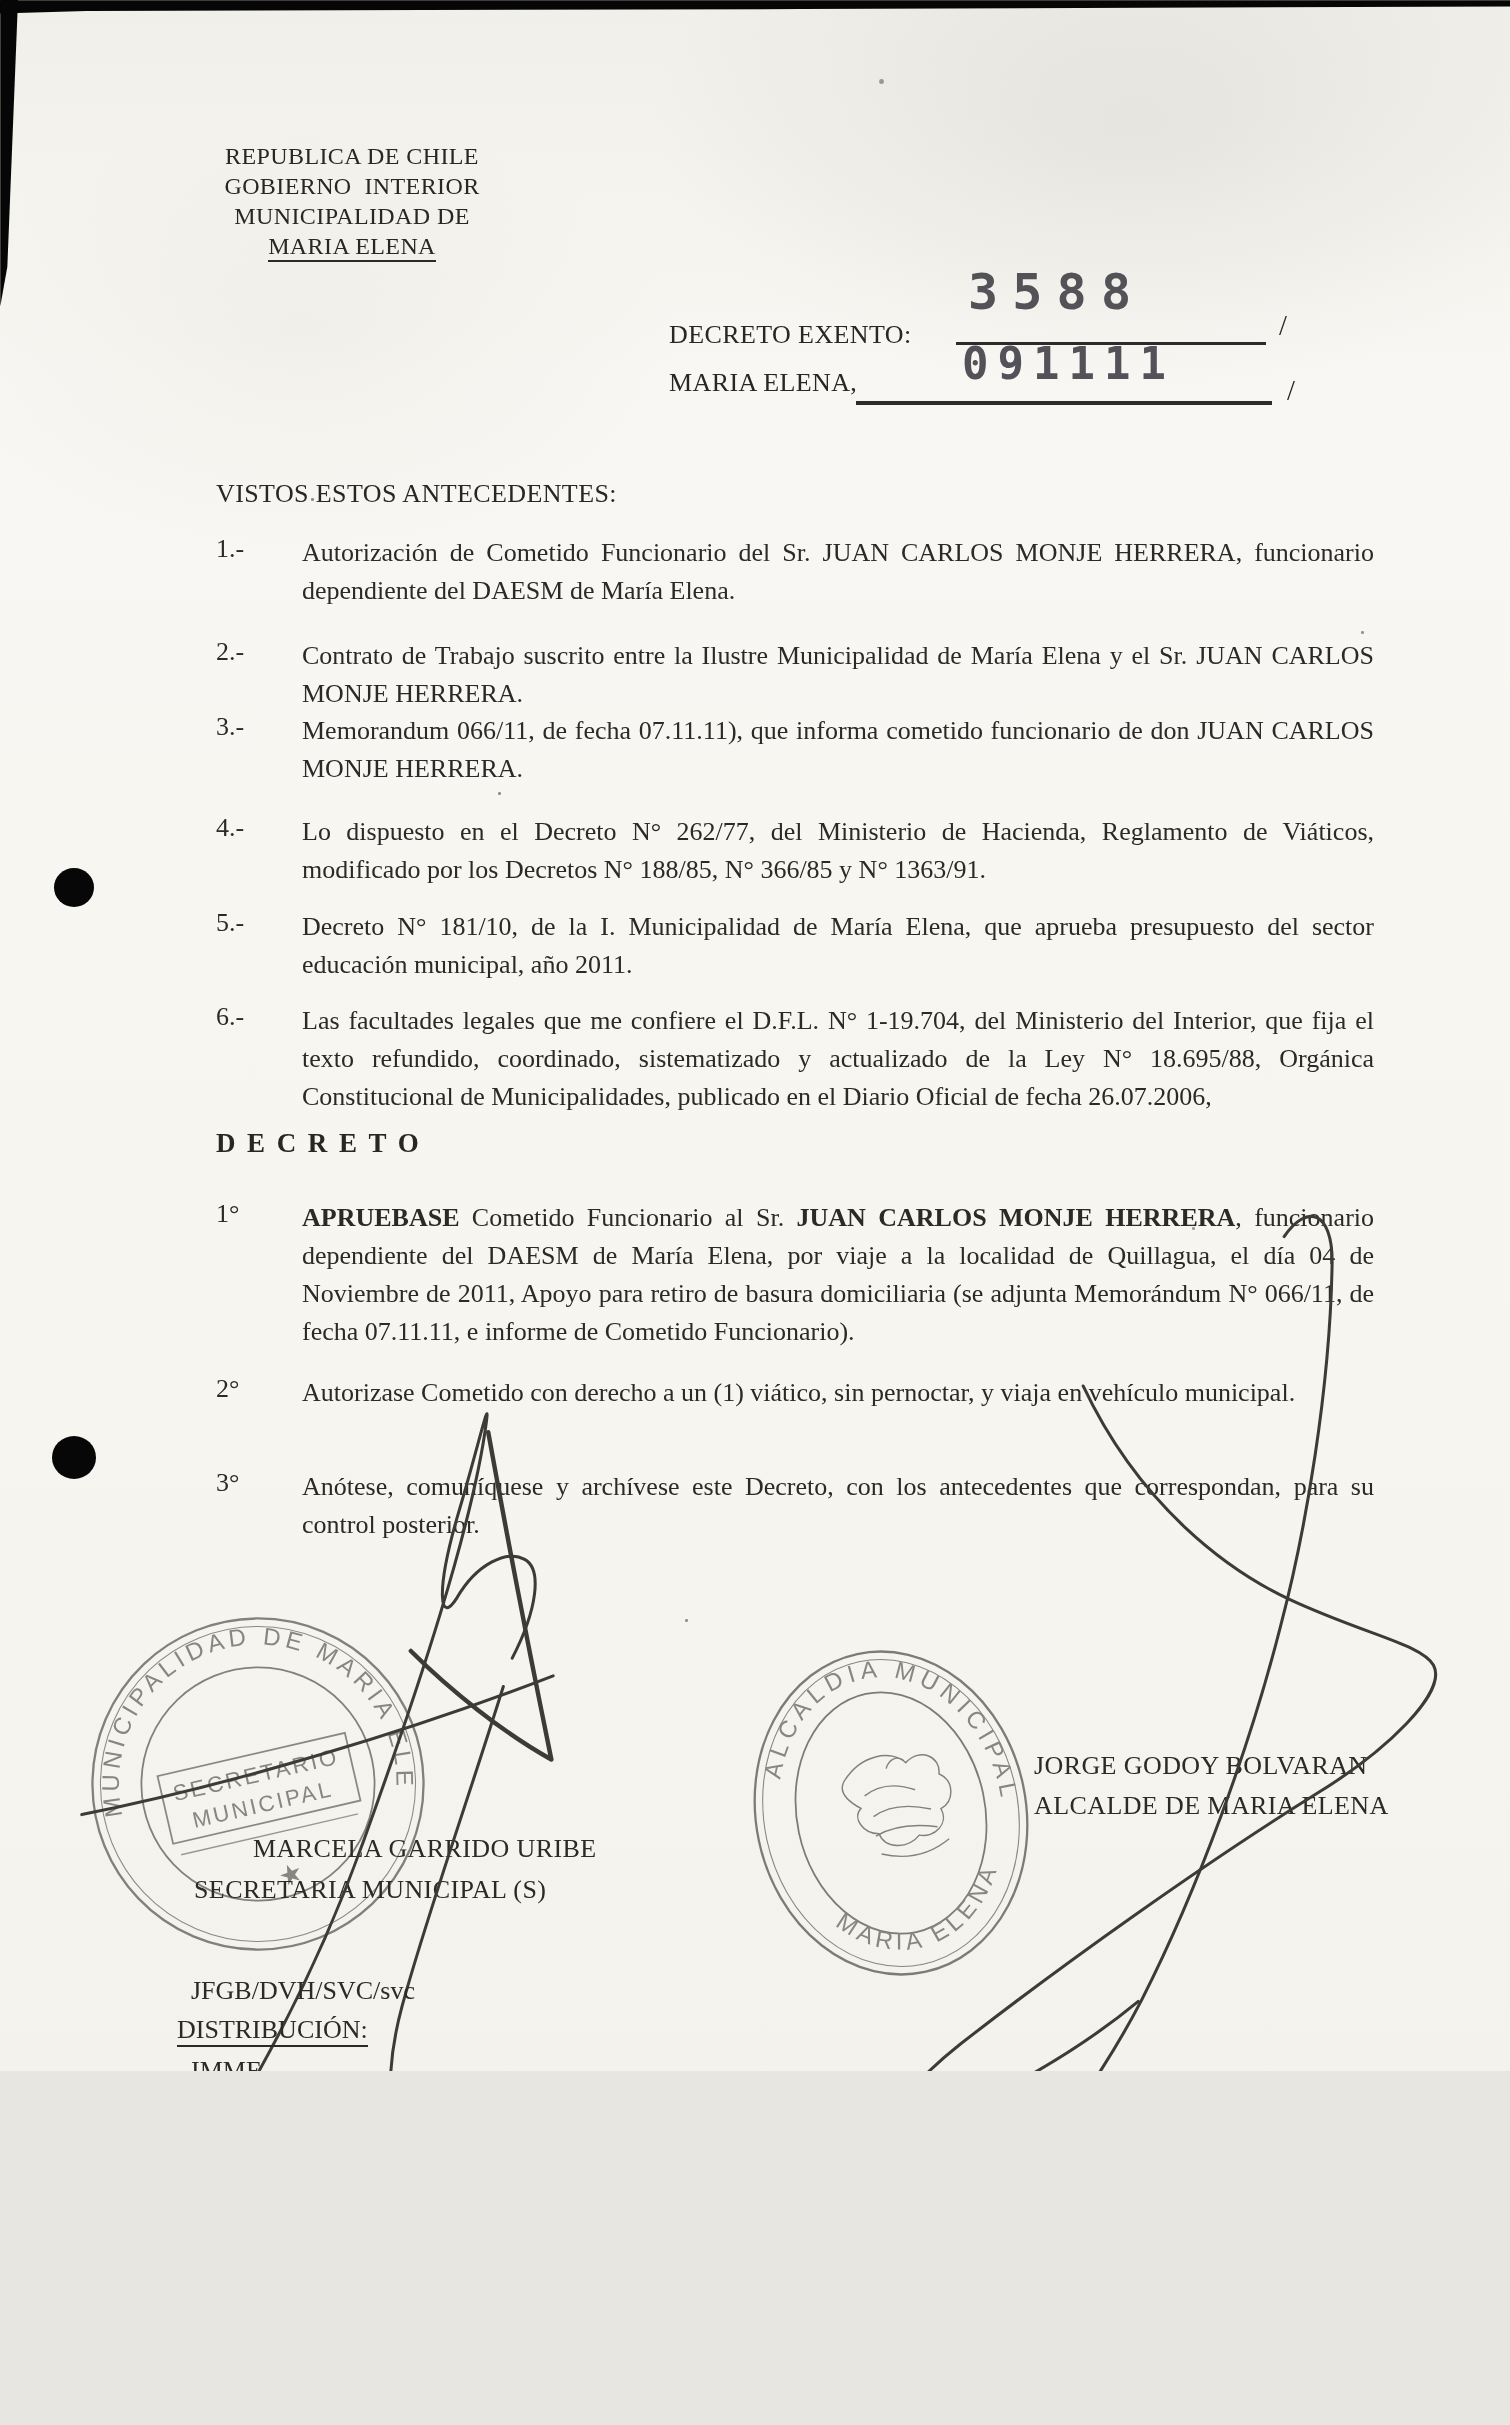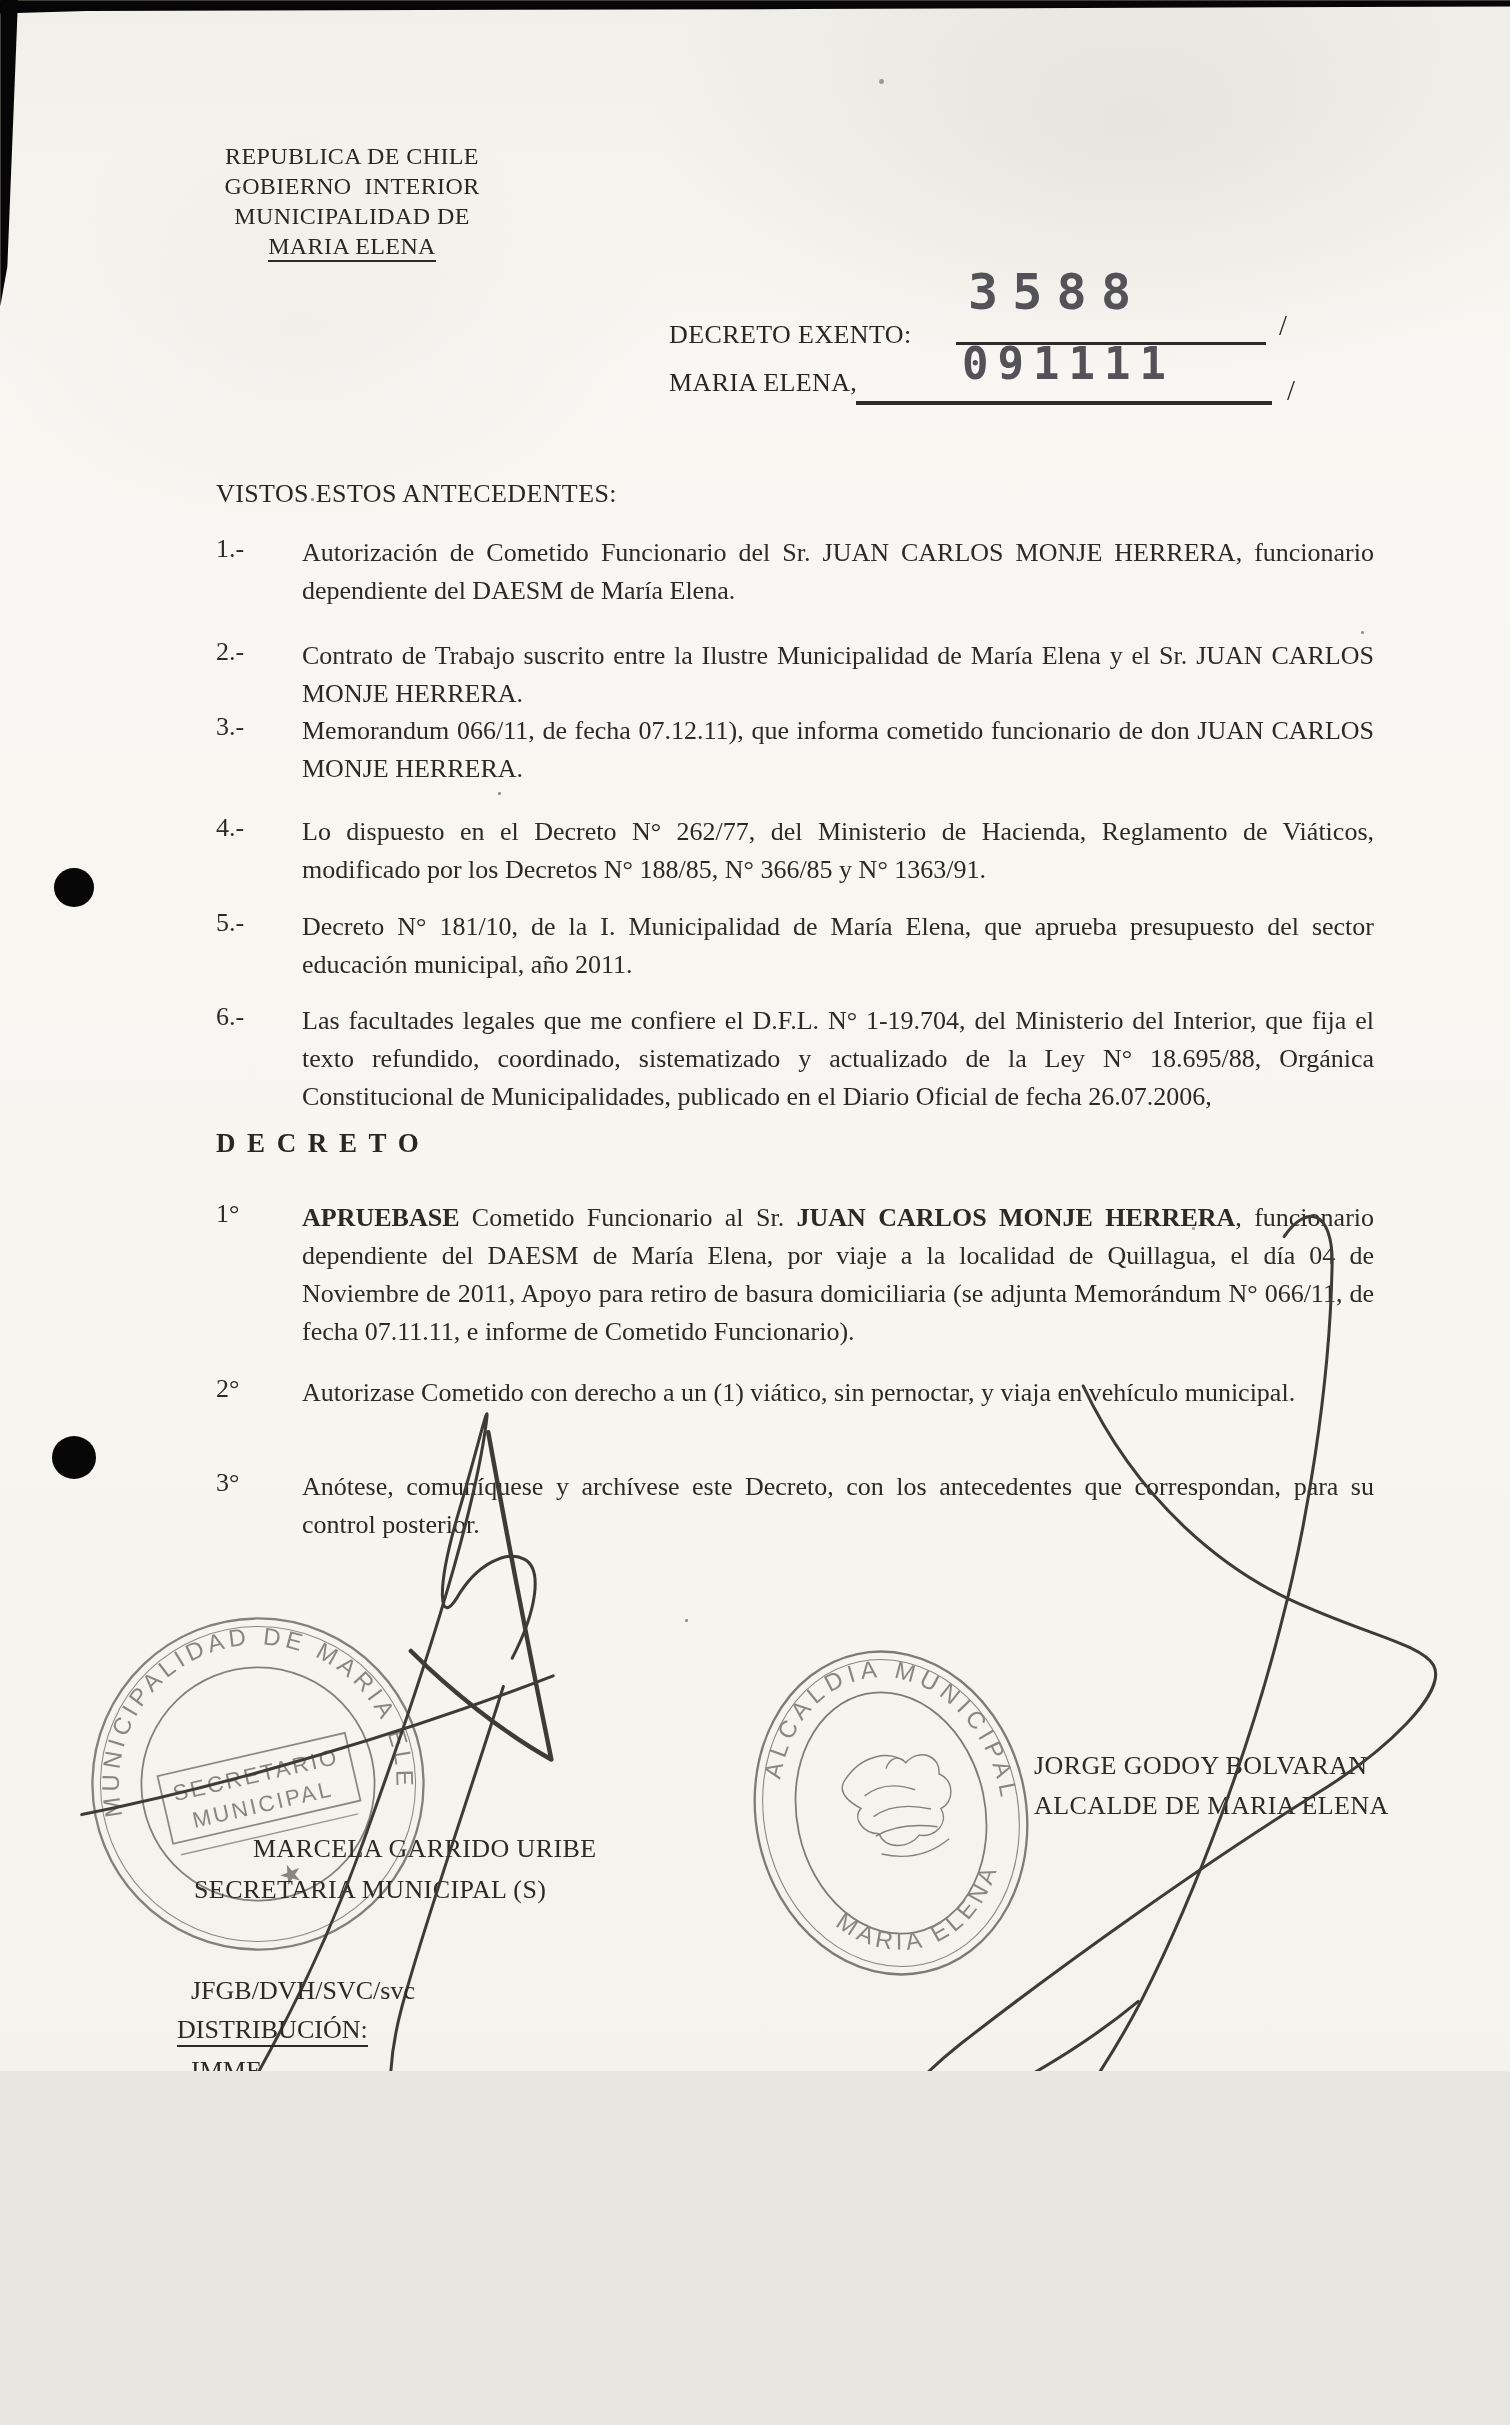--- a/index.html
+++ b/index.html
@@ -74,21 +74,21 @@
 
   <div class="txt label" style="left:216px;top:464px;margin-top:15px;">VISTOS ESTOS ANTECEDENTES:</div>
 
   <div class="itemnum" style="top:534px;">1.-</div>
   <div class="para" style="top:534px;">Autorización de Cometido Funcionario del Sr. JUAN CARLOS MONJE HERRERA, funcionario dependiente del DAESM de María Elena.</div>
 
   <div class="itemnum" style="top:637px;">2.-</div>
   <div class="para" style="top:637px;">Contrato de Trabajo suscrito entre la Ilustre Municipalidad de María Elena y el Sr. JUAN CARLOS MONJE HERRERA.</div>
 
   <div class="itemnum" style="top:712px;">3.-</div>
-  <div class="para" style="top:712px;">Memorandum 066/11, de fecha 07.12.11), que informa cometido funcionario de don JUAN CARLOS MONJE HERRERA.</div>
+  <div class="para" style="top:712px;">Memorandum 066/11, de fecha 07.11.11), que informa cometido funcionario de don JUAN CARLOS MONJE HERRERA.</div>
 
   <div class="itemnum" style="top:813px;">4.-</div>
   <div class="para" style="top:813px;">Lo dispuesto en el Decreto N° 262/77, del Ministerio de Hacienda, Reglamento de Viáticos, modificado por los Decretos N° 188/85, N° 366/85 y N° 1363/91.</div>
 
   <div class="itemnum" style="top:908px;">5.-</div>
   <div class="para" style="top:908px;">Decreto N° 181/10, de la I. Municipalidad de María Elena, que aprueba presupuesto del sector educación municipal, año 2011.</div>
 
   <div class="itemnum" style="top:1002px;">6.-</div>
   <div class="para" style="top:1002px;">Las facultades legales que me confiere el D.F.L. N° 1-19.704, del Ministerio del Interior, que fija el texto refundido, coordinado, sistematizado y actualizado de la Ley N° 18.695/88, Orgánica Constitucional de Municipalidades, publicado en el Diario Oficial de fecha 26.07.2006,</div>
 

